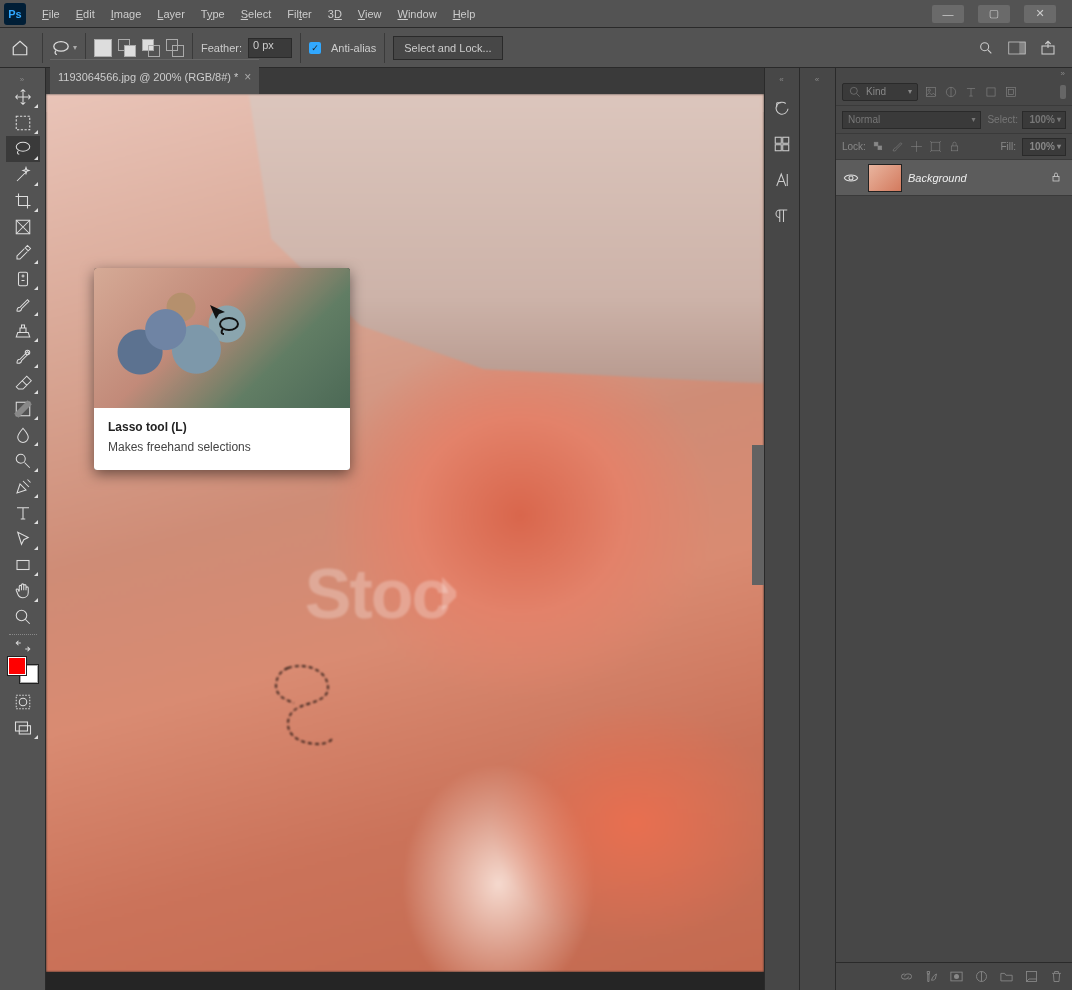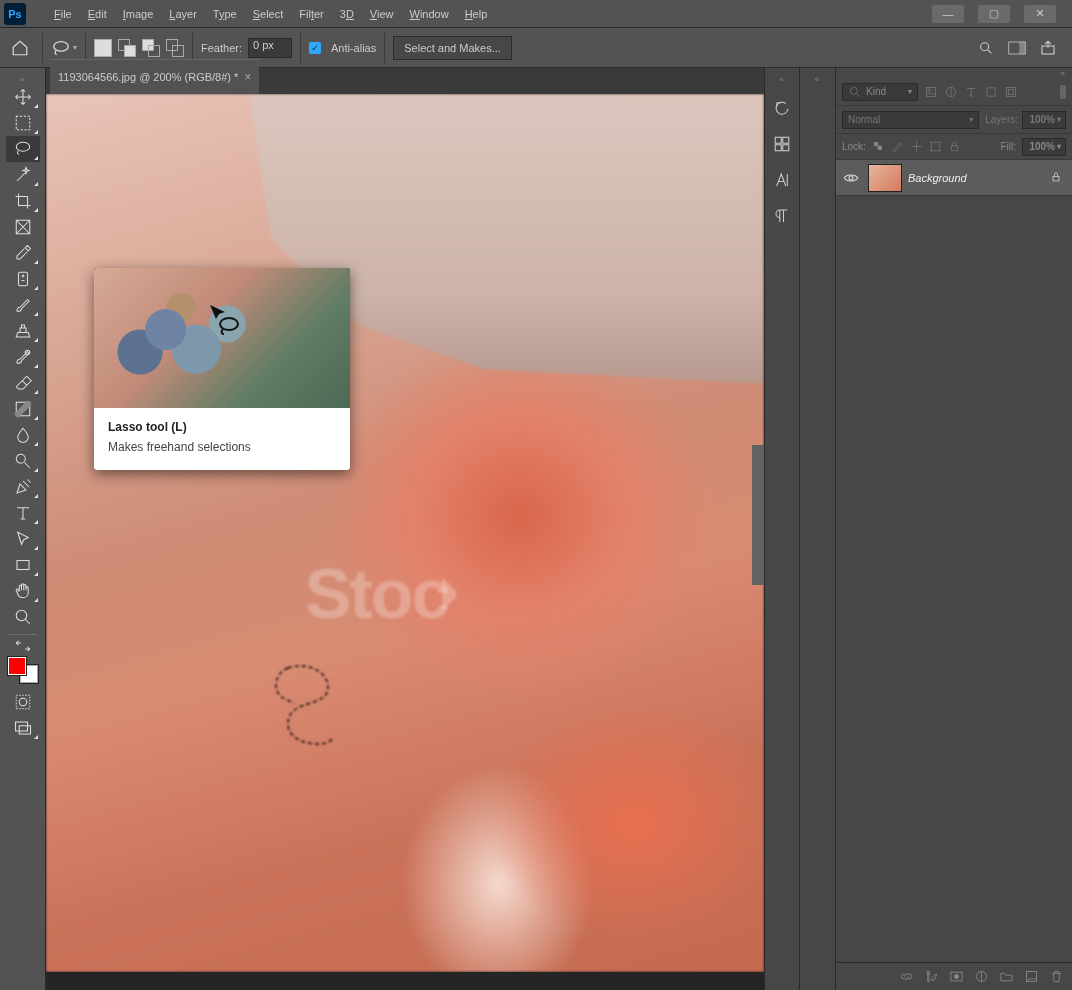--- a/index.html
+++ b/index.html
@@ -1,20 +1,20 @@
 <!DOCTYPE html>
 <html><head>
 <meta charset="utf-8">
 <style>
 * { margin:0; padding:0; box-sizing:border-box; font-family:"Segoe UI",Tahoma,sans-serif; user-select:none; }
 body { width:1072px; height:990px; background:#535353; overflow:hidden; color:#ccc; font-size:11px; }
 
 
 .menubar { height:28px; background:#535353; display:flex; align-items:center; padding:0 4px; border-bottom:1px solid #2a2a2a; }
-.app-icon { width:22px; height:22px; background:#001e36; border-radius:3px; display:flex; align-items:center; justify-content:center; margin-right:20px; }
+.app-icon { width:22px; height:22px; background:#001e36; border-radius:3px; display:flex; align-items:center; justify-content:center; margin-right:8px; }
 .app-icon span { color:#31a8ff; font-weight:bold; font-size:11px; }
 .menu-item { padding:4px 8px; cursor:default; }
 .menu-item u { text-decoration:underline; }
 .window-ctrls { margin-left:auto; display:flex; gap:14px; padding-right:12px; }
 .win-btn { width:32px; height:18px; background:#6a6a6a; display:flex; align-items:center; justify-content:center; border-radius:2px; color:#ccc; }
 
 
 .options { height:40px; background:#535353; display:flex; align-items:center; padding:0 8px; border-bottom:1px solid #2a2a2a; }
 .opt-home { width:24px; height:24px; display:flex; align-items:center; justify-content:center; margin-right:10px; }
 .opt-group { display:flex; align-items:center; gap:6px; padding:0 8px; border-left:1px solid #3a3a3a; height:30px; }
@@ -177,21 +177,21 @@
   </div>
   <div class="opt-group">
     <span class="opt-label">Feather:</span>
     <span class="opt-input">0 px</span>
   </div>
   <div class="opt-group">
     <span class="opt-check">✓</span>
     <span class="opt-label">Anti-alias</span>
   </div>
   <div class="opt-group">
-    <div class="opt-btn">Select and Makes...</div>
+    <div class="opt-btn">Select and Lock...</div>
   </div>
   <div class="right-opts">
     <svg width="16" height="16" viewBox="0 0 24 24">
         <circle cx="10" cy="10" r="6" fill="none" stroke="#ccc" stroke-width="1.6"></circle>
         <path d="M15 15l5 5" stroke="#ccc" stroke-width="1.6"></path>
       </svg>
     <svg width="18" height="14" viewBox="0 0 24 18">
         <rect x="1" y="1" width="22" height="16" fill="none" stroke="#ccc"></rect>
         <rect x="15" y="1" width="8" height="16" fill="#ccc" opacity="0.4"></rect>
       </svg>
@@ -498,21 +498,21 @@
         </svg>
       <div style="width:6px;height:14px;background:#666;border-radius:2px;margin-left:auto;"></div>
     </div>
 
     <div class="blend-row">
       <div class="blend-select">
         <span>Normal</span>
           <span style="font-size:8px;">▾</span>
       </div>
       <div class="opacity-group">
-        <span>Layers:</span>
+        <span>Select:</span>
         <div class="small-field">
             <span>100%</span>
             <span style="font-size:8px;margin-left:2px;">▾</span>
           </div>
       </div>
     </div>
 
     <div class="lock-row">
       <span>Lock:</span>
       <svg viewBox="0 0 24 24">

